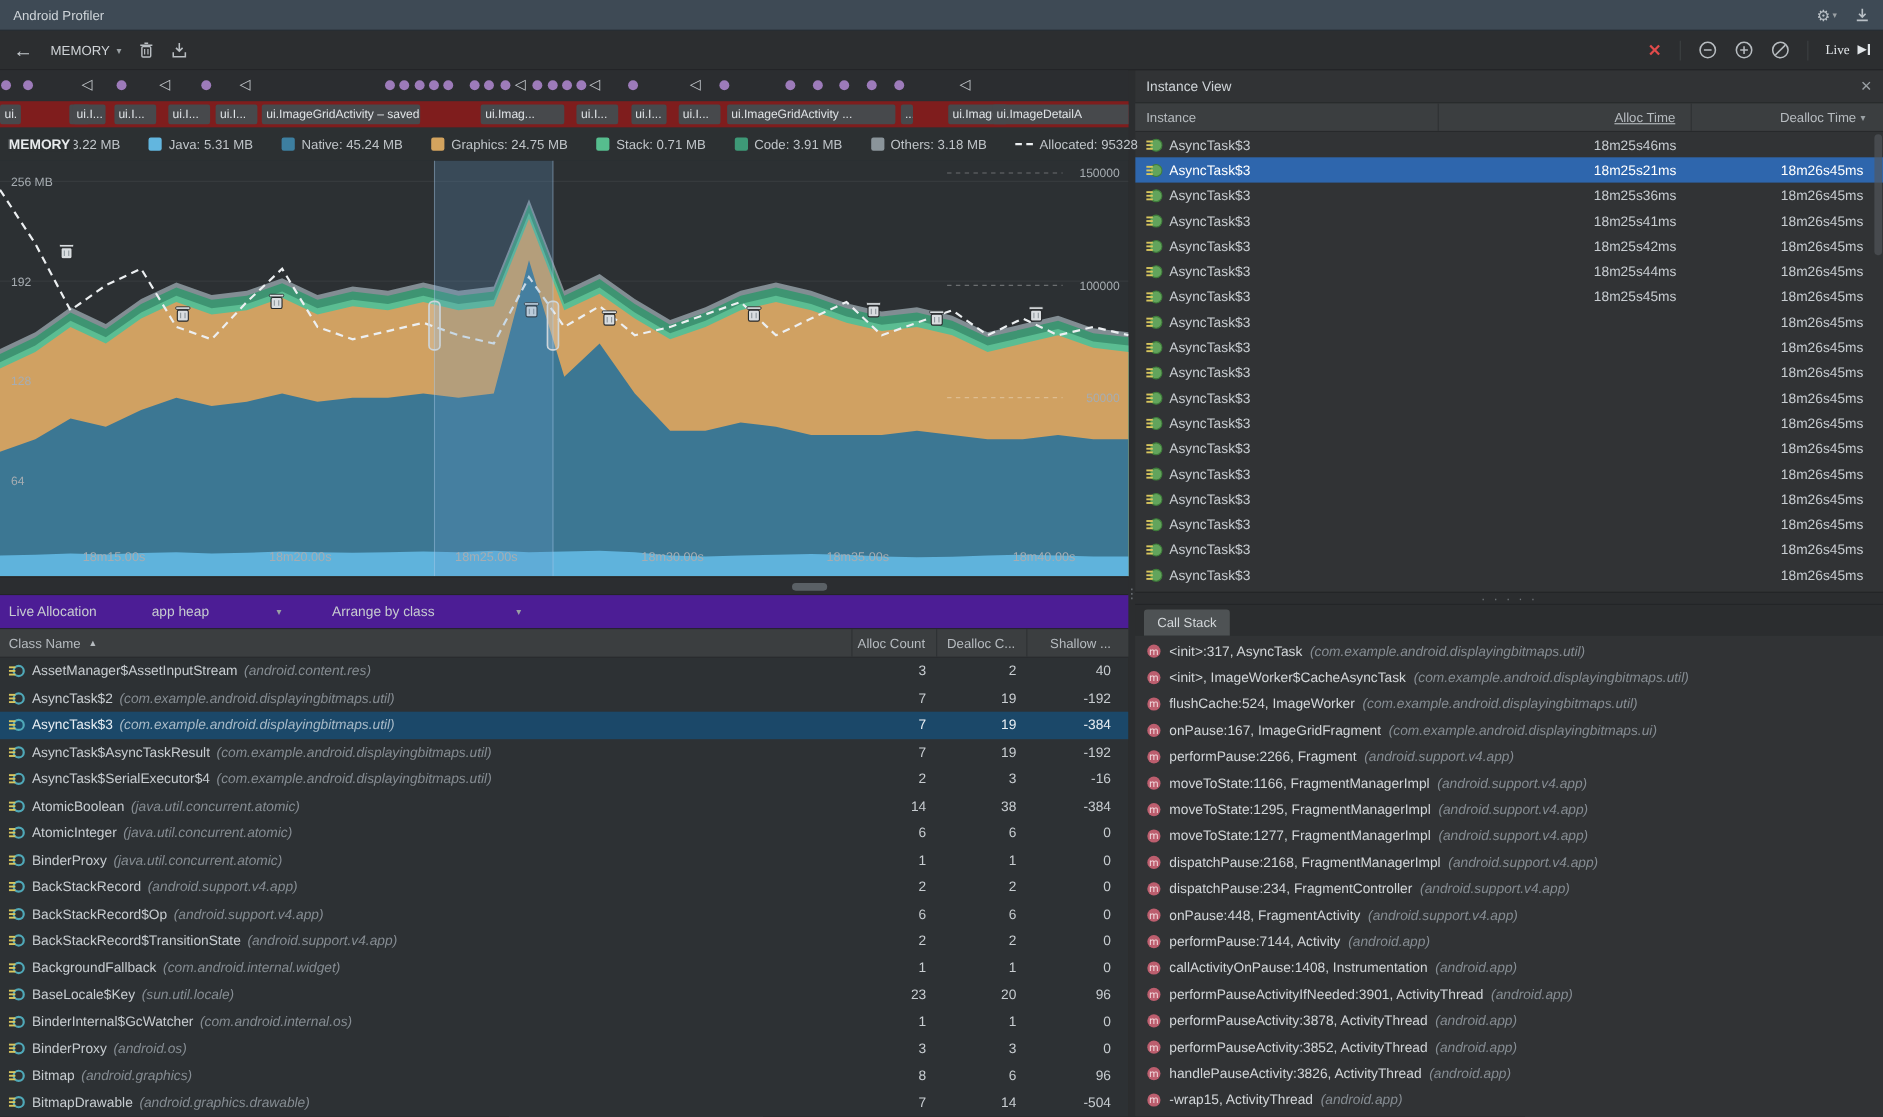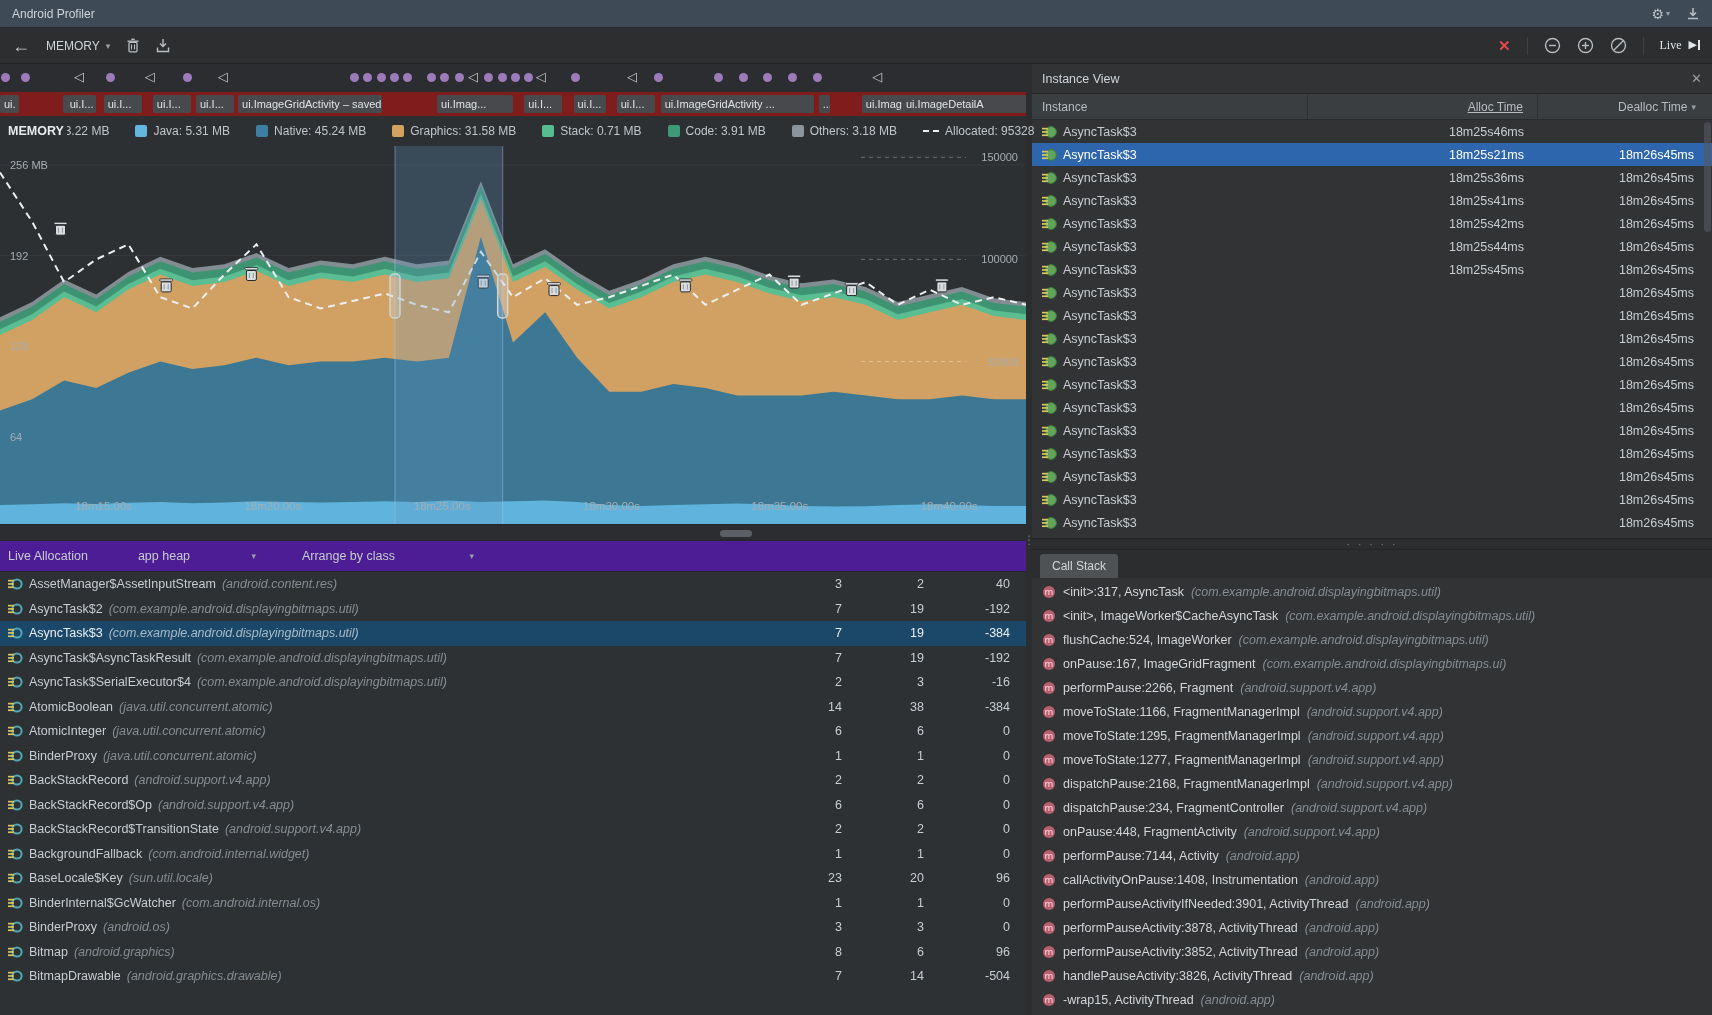--- a/index.html
+++ b/index.html
@@ -238,21 +238,21 @@
             <span class="legend-item">
               <span class="chip" style="background: rgb(98, 182, 223);"></span>
               <span>Java: 5.31 MB</span>
             </span>
             <span class="legend-item">
               <span class="chip" style="background: rgb(61, 127, 160);"></span>
               <span>Native: 45.24 MB</span>
             </span>
             <span class="legend-item">
               <span class="chip" style="background: rgb(211, 163, 94);"></span>
-              <span>Graphics: 31.58 MB</span>
+              <span>Graphics: 24.75 MB</span>
             </span>
             <span class="legend-item">
               <span class="chip" style="background: rgb(86, 189, 142);"></span>
               <span>Stack: 0.71 MB</span>
             </span>
             <span class="legend-item">
               <span class="chip" style="background: rgb(62, 153, 119);"></span>
               <span>Code: 3.91 MB</span>
             </span>
             <span class="legend-item">
@@ -363,20 +363,29 @@
         <span class="ttl">Live Allocation</span>
         <span class="dd heap">
           <span>app heap</span>
           <span class="caret">▾</span>
         </span>
         <span class="dd arrange">
           <span>Arrange by class</span>
           <span class="caret">▾</span>
         </span>
       </div>
+      <div class="cthead">
+        <div class="c-name">
+          <span>Class Name</span>
+          <span class="sort-asc">▲</span>
+        </div>
+        <div class="c-num w-alloc">Alloc Count</div>
+        <div class="c-num w-dealloc">Dealloc C...</div>
+        <div class="c-num w-shallow">Shallow ...</div>
+      </div>
       <div class="ctbody" id="classRows">
           <div class="crow">
             <div class="cell-name">
               <svg width="15" height="14" viewBox="0 0 15 14" style="flex:none">
                 <circle cx="9" cy="7" r="4.6" fill="none" stroke="#4FA8B8" stroke-width="2"></circle>
                 <rect x="0" y="2.8" width="6" height="1.7" fill="#D9C75E"></rect>
                 <rect x="0" y="6.1" width="6" height="1.7" fill="#D9C75E"></rect>
                 <rect x="0" y="9.4" width="6" height="1.7" fill="#D9C75E"></rect>
               </svg>
               <span>AssetManager$AssetInputStream</span>

